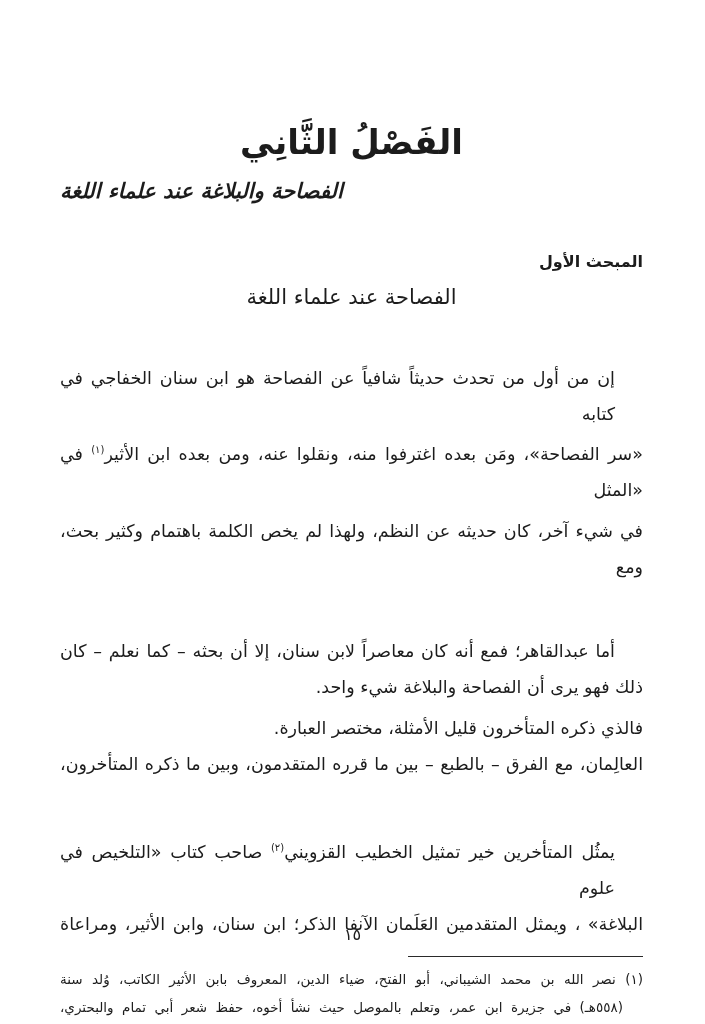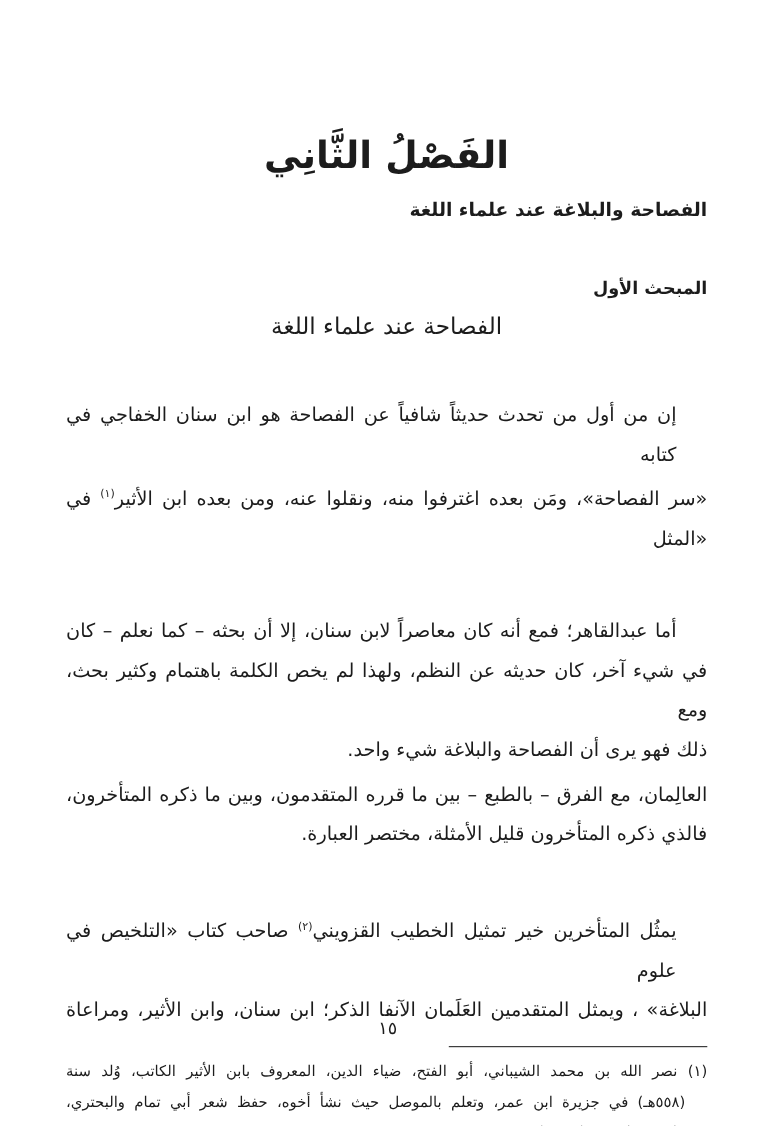--- a/index.html
+++ b/index.html
@@ -28,24 +28,25 @@
   .chapter-title {
     margin-top: 116px;
     text-align: center;
     font-size: 34px;
     font-weight: bold;
     letter-spacing: -1px;
     line-height: 52px;
   }
   .chapter-subtitle {
     margin-top: 8px;
-    text-align: right;
-    font-size: 17px;
+    text-align: left;
+    font-size: 21px;
     font-weight: bold;
     line-height: 30px;
+    font-style: italic;
   }
   .section-label {
     margin-top: 44px;
     text-align: right;
     font-size: 16px;
     font-weight: bold;
     line-height: 24px;
   }
   .section-title {
     margin-top: 8px;
@@ -125,28 +126,28 @@
 
     <div class="body-text">
 
       <div class="para">
         <div class="bline indent">إن من أول من تحدث حديثاً شافياً عن الفصاحة هو ابن سنان الخفاجي في كتابه</div>
         <div class="bline"><span>«سر الفصاحة»، ومَن بعده اغترفوا منه، ونقلوا عنه، ومن بعده ابن الأثير</span><span class="sup">(١)</span>
           <span>في «المثل</span></div>
       </div>
 
       <div class="para">
+        <div class="bline">في شيء آخر، كان حديثه عن النظم، ولهذا لم يخص الكلمة باهتمام وكثير بحث، ومع</div>
         <div class="bline indent">أما عبدالقاهر؛ فمع أنه كان معاصراً لابن سنان، إلا أن بحثه – كما نعلم – كان</div>
-        <div class="bline">في شيء آخر، كان حديثه عن النظم، ولهذا لم يخص الكلمة باهتمام وكثير بحث، ومع</div>
         <div class="bline end">ذلك فهو يرى أن الفصاحة والبلاغة شيء واحد.</div>
       </div>
 
       <div class="para">
+        <div class="bline end">فالذي ذكره المتأخرون قليل الأمثلة، مختصر العبارة.</div>
         <div class="bline">العالِمان، مع الفرق – بالطبع – بين ما قرره المتقدمون، وبين ما ذكره المتأخرون،</div>
-        <div class="bline end">فالذي ذكره المتأخرون قليل الأمثلة، مختصر العبارة.</div>
       </div>
 
       <div class="para">
         <div class="bline indent"><span>يمثُل المتأخرين خير تمثيل الخطيب القزويني</span><span class="sup">(٢)</span>
           <span>صاحب كتاب «التلخيص في علوم</span></div>
         <div class="bline">البلاغة» ، ويمثل المتقدمين العَلَمان الآنفا الذكر؛ ابن سنان، وابن الأثير، ومراعاة</div>
       </div>
 
     </div>
 

